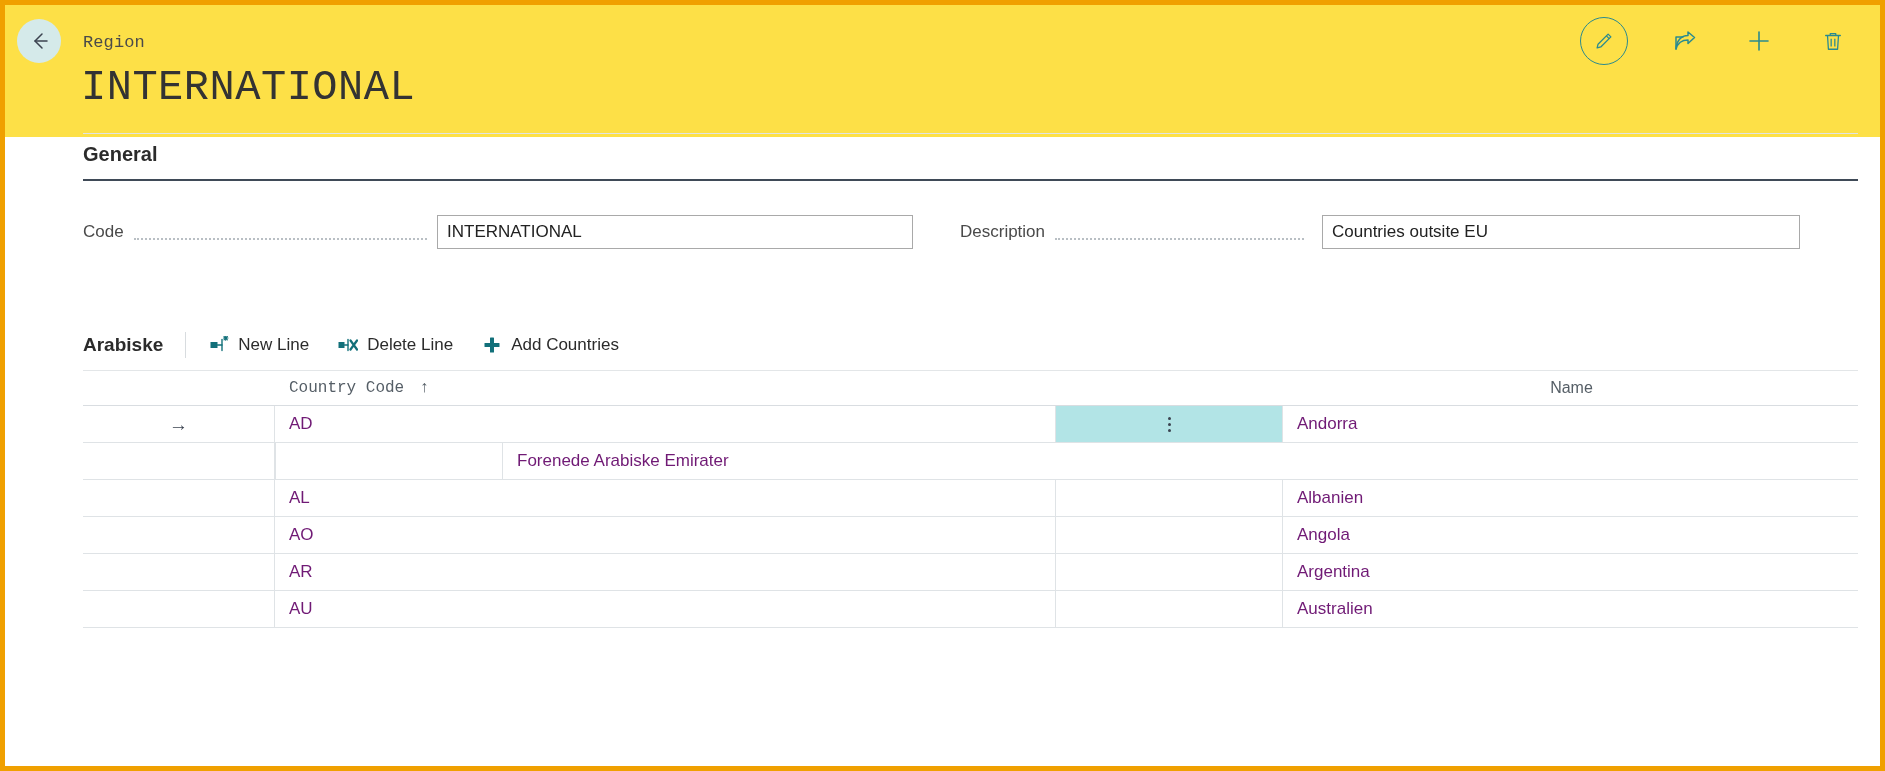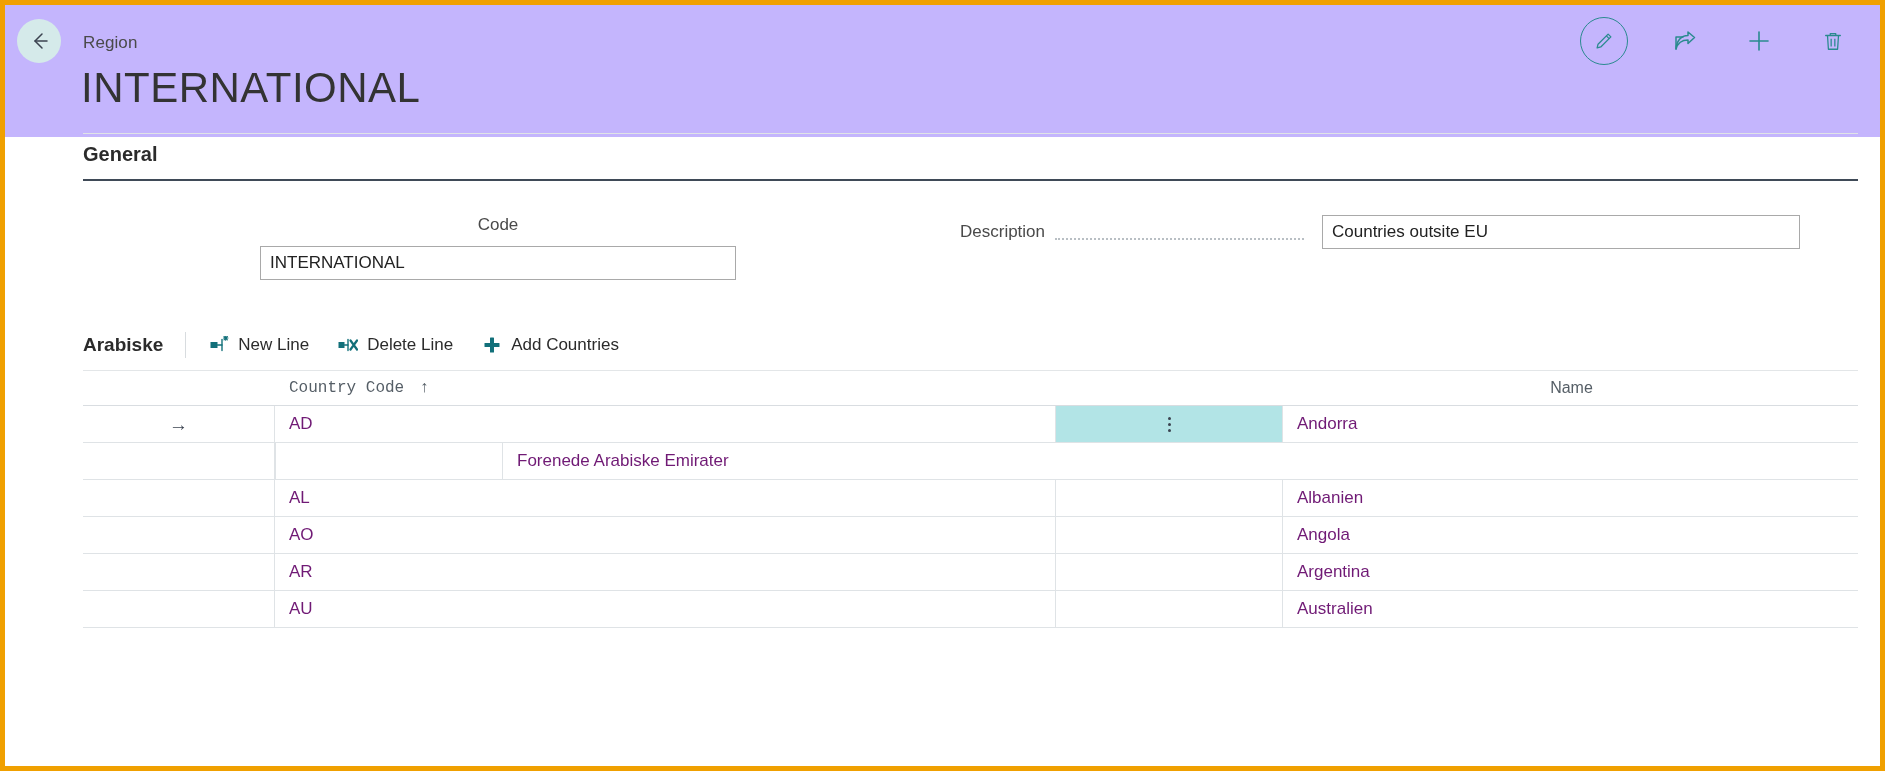--- a/index.html
+++ b/index.html
@@ -21,21 +21,22 @@
     height: 771px;
     background: #ffffff;
     border: 5px solid #f0a000;
     overflow: hidden;
   }
 
   
   .header {
     position: relative;
     height: 132px;
-    background: #c4b5fd;
+    background: #fde047;
+    font-family: Liberation Mono, monospace;
   }
   .back-button {
     position: absolute;
     left: 12px;
     top: 14px;
     width: 44px;
     height: 44px;
     border-radius: 50%;
     background: #d5eaea;
     display: flex;
@@ -129,21 +130,21 @@
     left: 0;
     right: 0;
     height: 34px;
   }
   .field {
     position: absolute;
     display: flex;
     align-items: center;
     height: 34px;
   }
-  .field-code { left: 78px; width: 830px; flex-direction: column; }
+  .field-code { left: 78px; width: 830px; }
   .field-desc { left: 955px; width: 840px; }
 
   .field-label {
     font-size: 17px;
     color: #4a4a4a;
     white-space: nowrap;
     flex: 0 0 auto;
   }
   .leader {
     flex: 1 1 auto;

